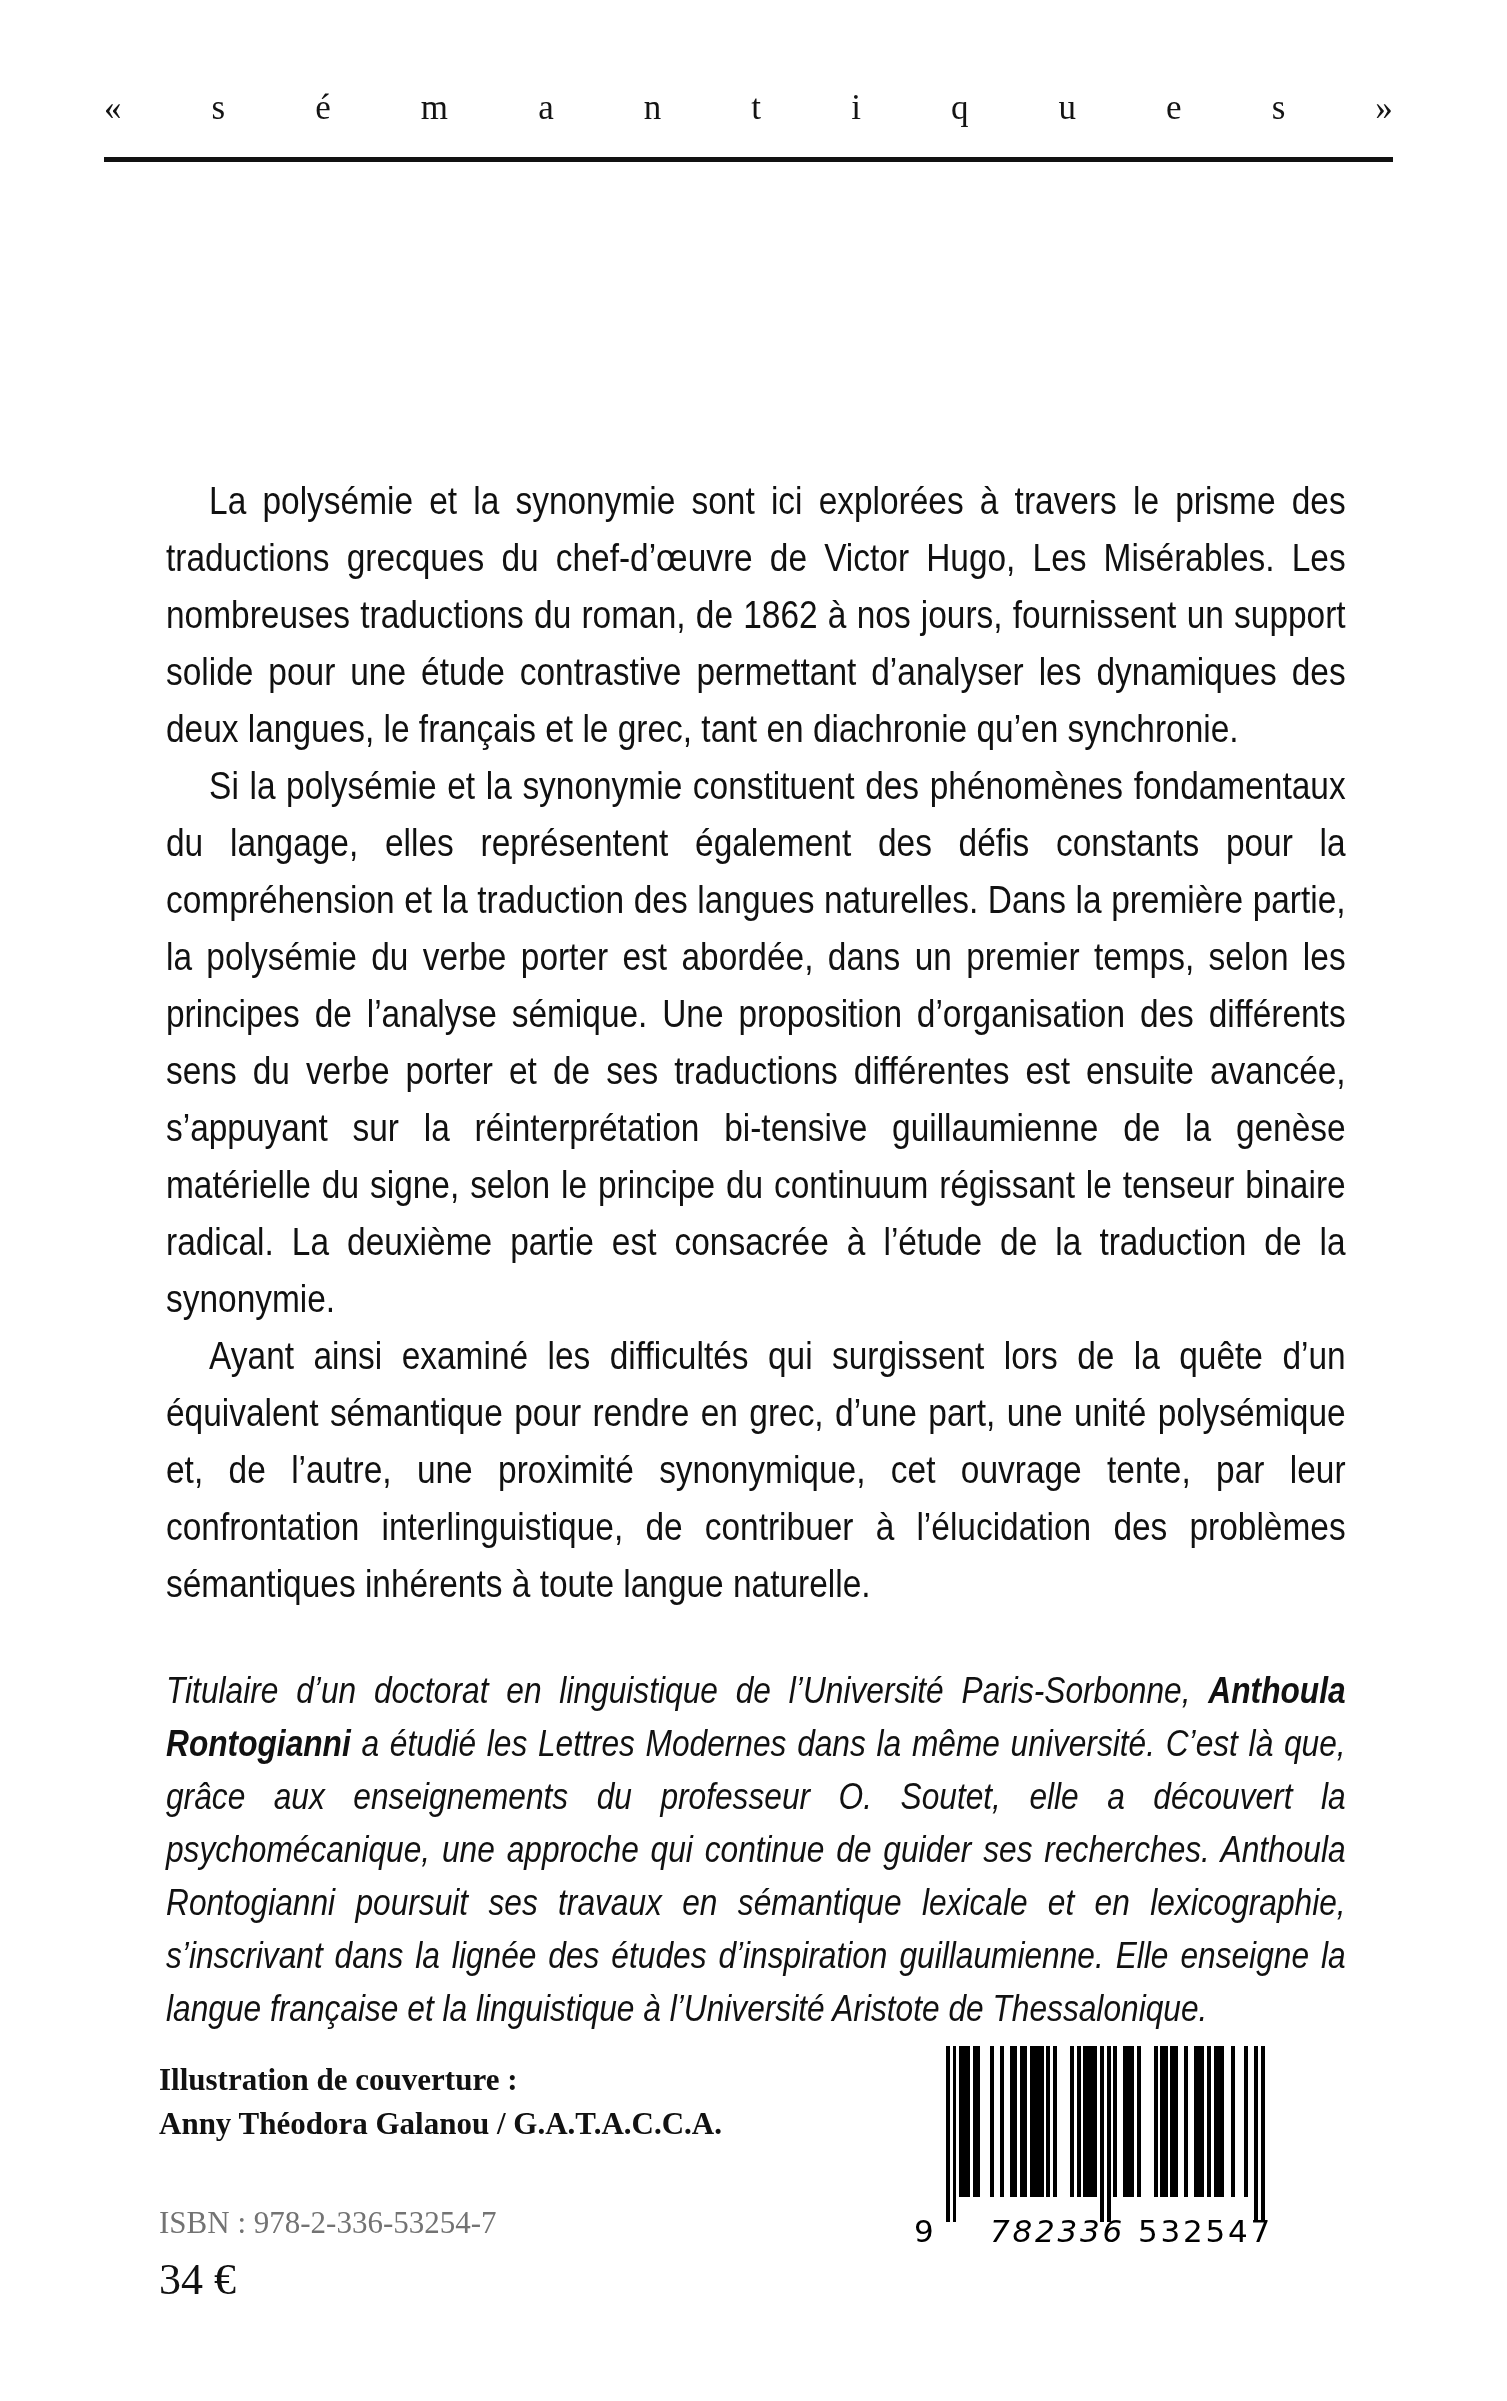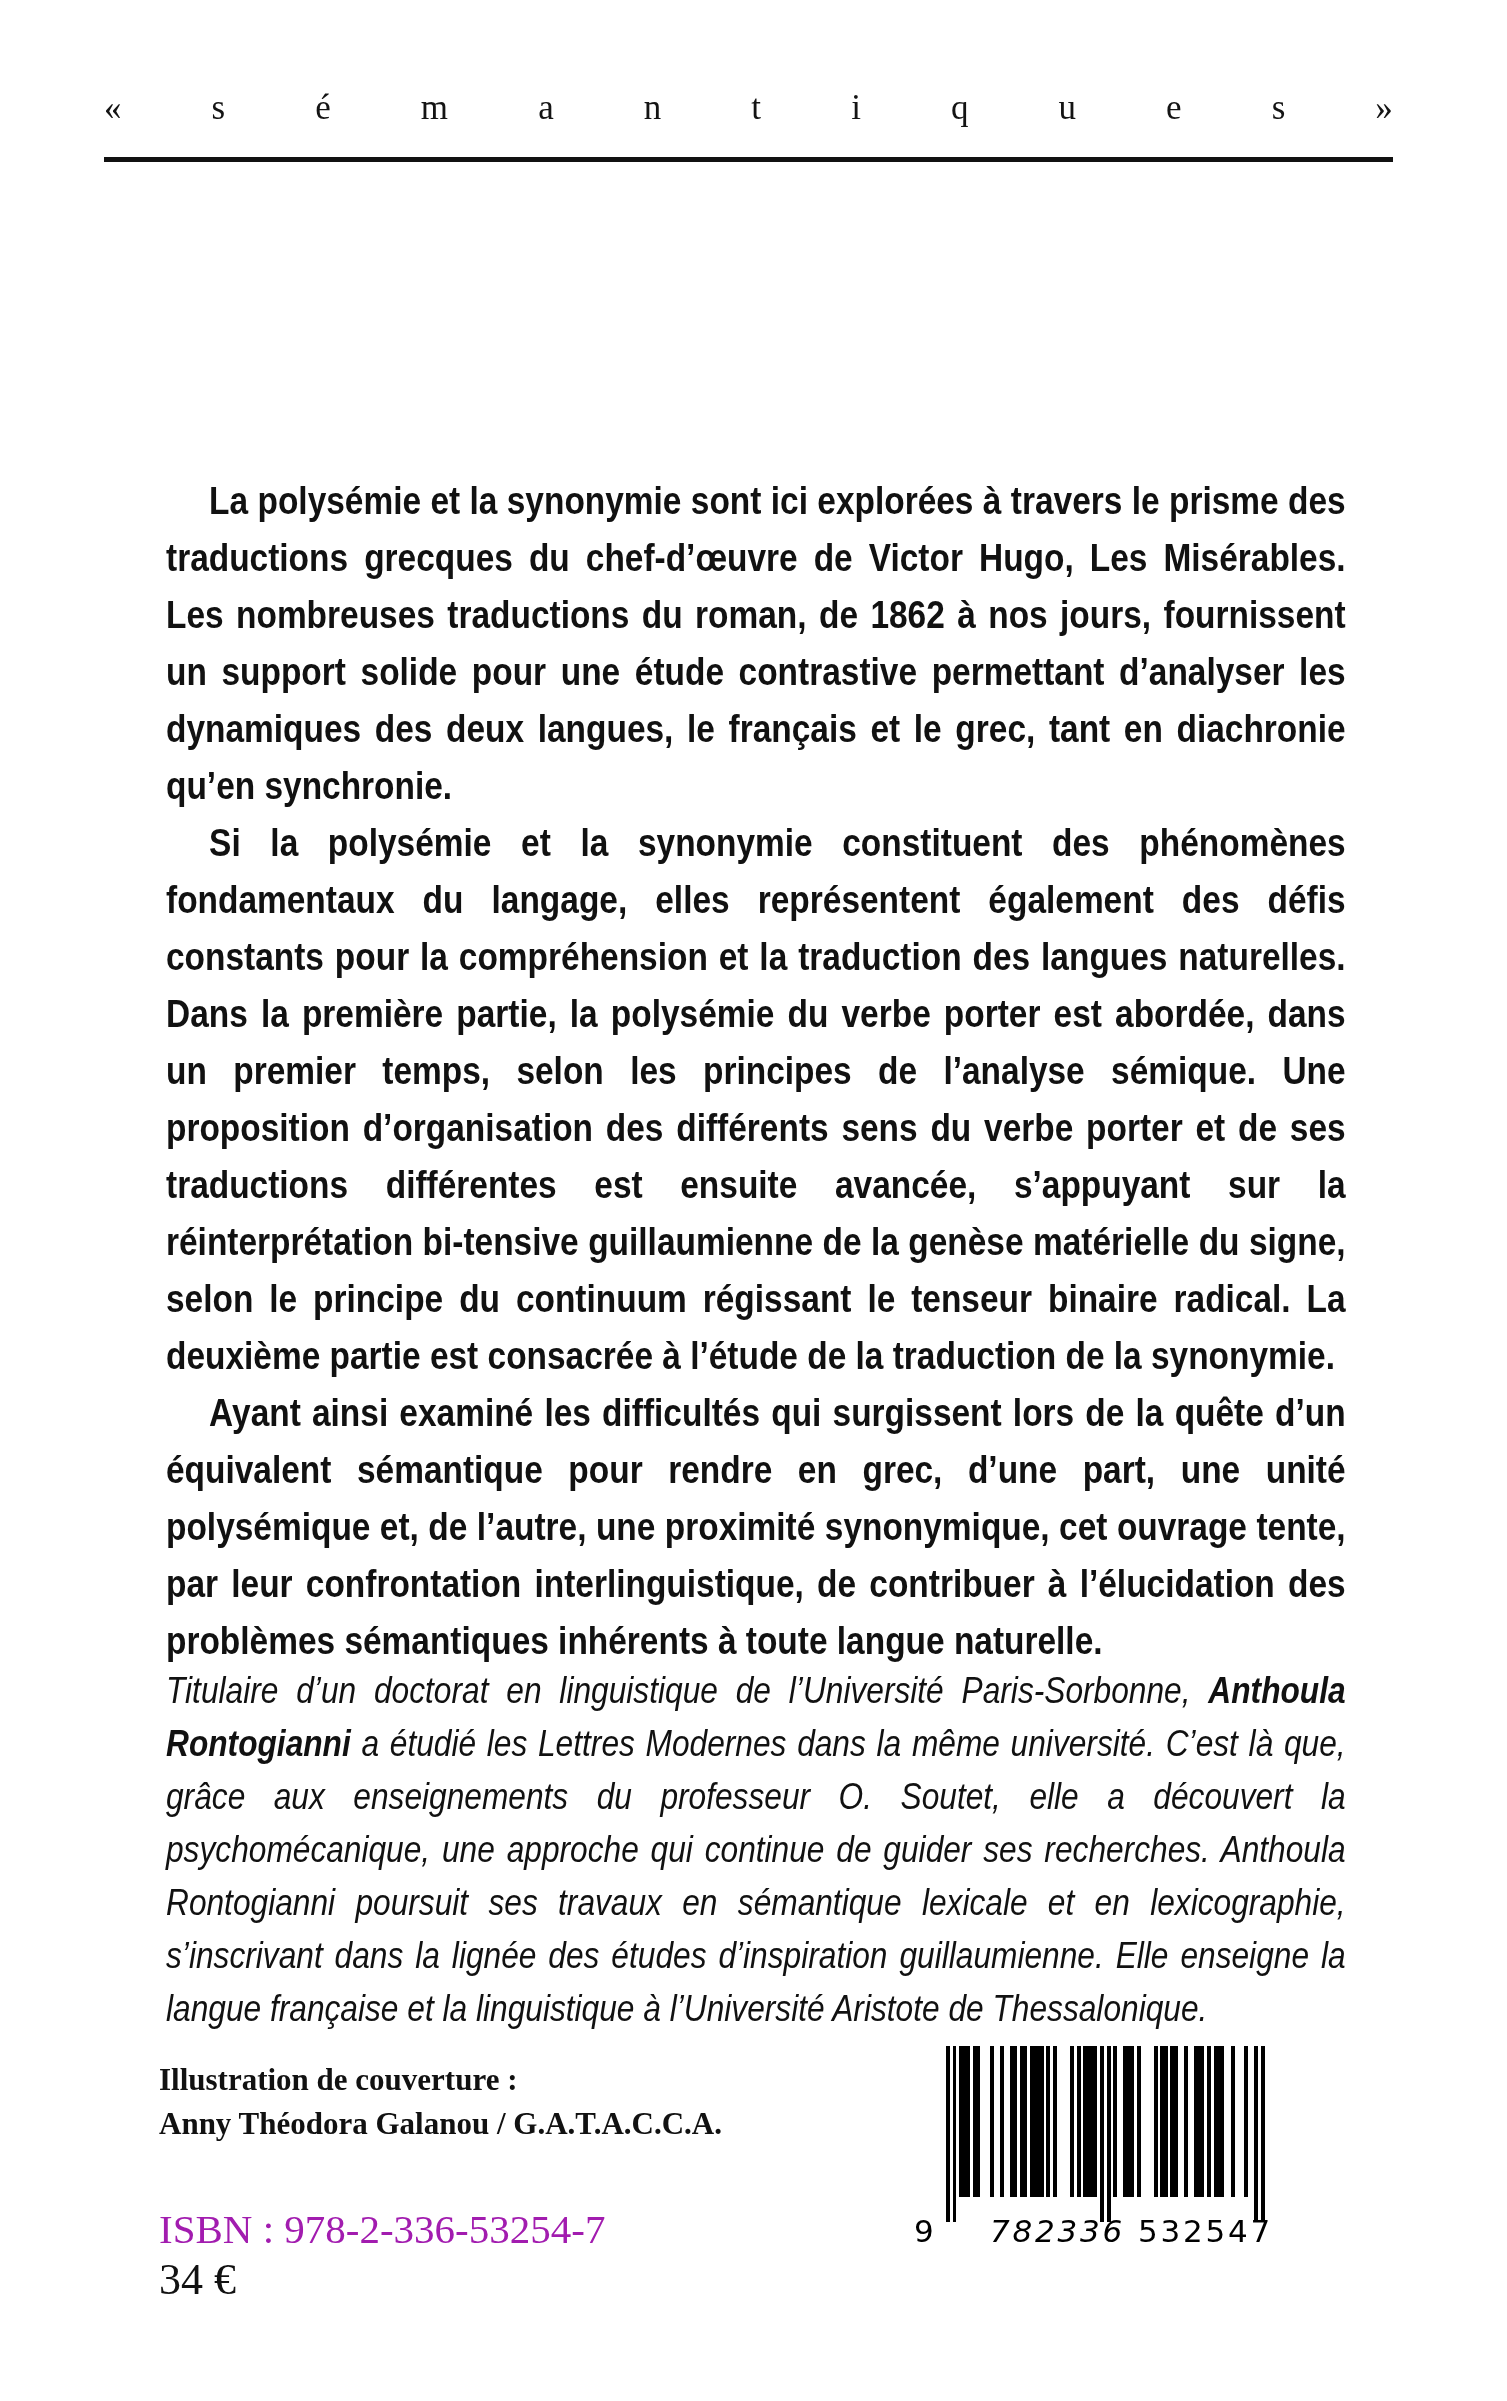--- a/index.html
+++ b/index.html
@@ -65,21 +65,20 @@
     transform-origin: center center;
     white-space: nowrap;
   }
 
   
   .abstract {
     position: absolute;
     left: 166px;
     top: 473px;
     width: 1180px;
-    font-weight: bold;
   }
   .abstract p {
     margin: 0;
     font-family: "Liberation Sans Narrow", "Liberation Sans", sans-serif;
     font-size: 38px;
     line-height: 57px;
     text-align: justify;
     text-indent: 49px;
     color: #111111;
     transform: scaleX(0.88);
@@ -125,22 +124,22 @@
     color: #111111;
     font-weight: bold;
   }
   .credits .line { display: block; white-space: nowrap; }
 
   .isbn {
     position: absolute;
     left: 159px;
     top: 2205px;
     font-family: "Liberation Serif", serif;
-    font-size: 41px;
-    color: #a21caf;
+    font-size: 31px;
+    color: #737373;
     white-space: nowrap;
   }
   .price {
     position: absolute;
     left: 159px;
     top: 2254px;
     font-family: "Liberation Serif", serif;
     font-size: 44px;
     color: #111111;
     white-space: nowrap;

